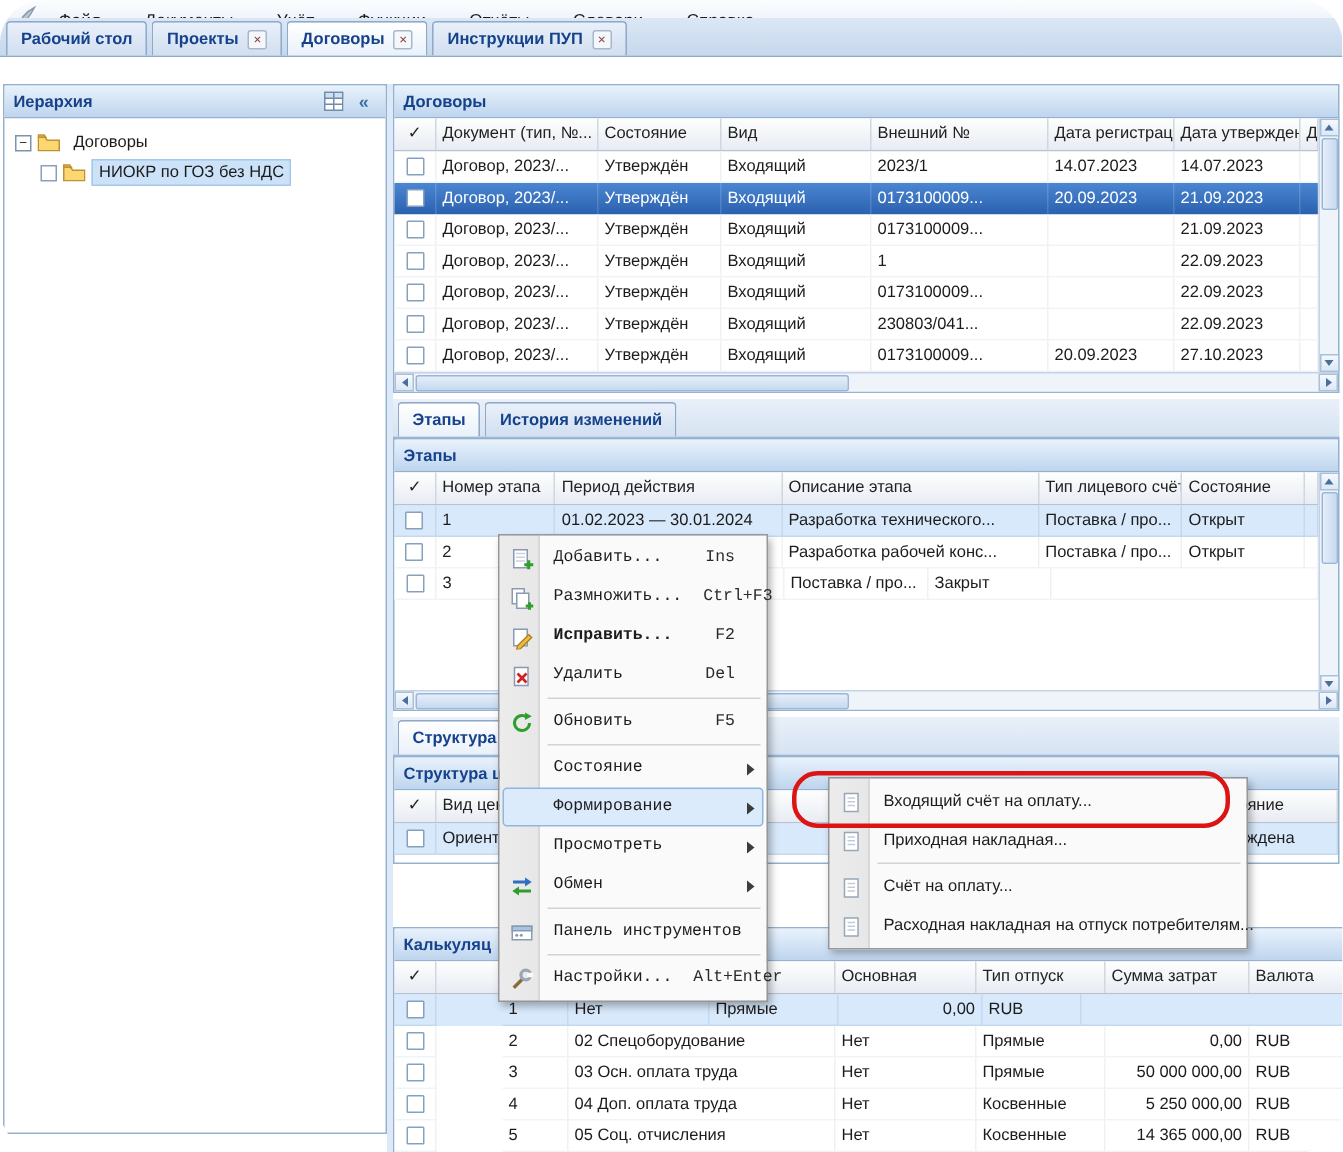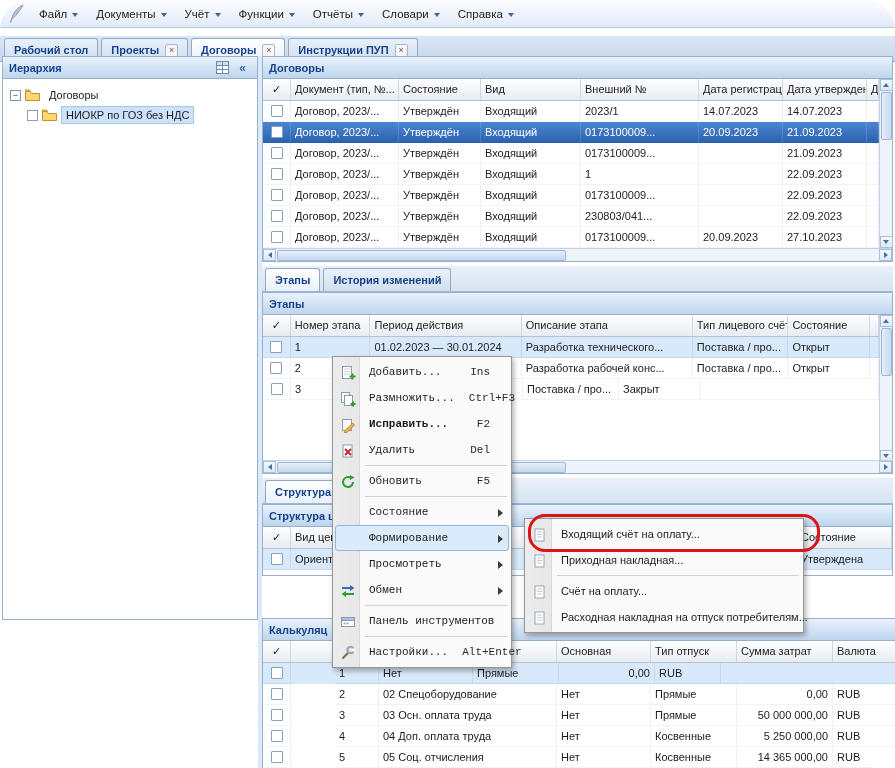--- a/index.html
+++ b/index.html
@@ -9,21 +9,21 @@
 
   
   .menubar { position:absolute; left:0; top:0; width:895px; height:28px;
     background:linear-gradient(#fcfdff,#e2ebf7); border-bottom:1px solid #b7c7dd;
     display:flex; align-items:center; padding-left:2px; }
   .logo { width:24px; height:24px; display:flex; align-items:center; justify-content:center; margin:0 2px; }
   .menubar-item { display:flex; align-items:center; gap:5px; padding:5px 9px; font-size:11.5px; cursor:default; }
   .caret { width:0; height:0; border-left:3px solid transparent; border-right:3px solid transparent; border-top:4px solid #45618c; margin-top:2px; }
 
   
-  .tabstrip { position:absolute; left:0; top:36px; width:895px; height:26px;
+  .tabstrip { position:absolute; left:0; top:12px; width:895px; height:26px;
     background:linear-gradient(#dbe7f5,#c6d8ec); border-bottom:1px solid #8fa9c9;
     display:flex; align-items:flex-end; padding-left:4px; gap:3px; }
   .tab { display:flex; align-items:center; gap:6px; height:23px; padding:0 9px;
     border:1px solid #8fa9c9; border-bottom:none; border-radius:3px 3px 0 0;
     background:linear-gradient(#e9f0fa,#d1dff0); color:#15428b; font-weight:bold; }
   .tab.active { background:linear-gradient(#ffffff,#e9f1fa); }
   .tab-x { width:13px; height:13px; border:1px solid #a8b8cc; border-radius:2px;
     background:#f4f8fc; color:#8a4040; font-weight:normal; font-size:9px;
     display:flex; align-items:center; justify-content:center; }
   .tab-x::before { content:"×"; }
@@ -179,21 +179,21 @@
         <span class="tab-x"></span>
       </div>
     <div class="tab">
         <span>Инструкции ПУП</span>
         <span class="tab-x"></span>
       </div>
   </div>
 
   <div class="splitter"></div>
 
-  <div class="panel" style="left:2px; top:56px; width:256px; height:564px;">
+  <div class="panel" style="left:2px; top:56px; width:256px; height:700px;">
     <div class="panel-hd">
       <span>Иерархия</span>
       <span class="spacer"></span>
       <span class="hd-btn">
         <svg width="13" height="13" viewBox="0 0 13 13">
             <rect x="0.5" y="0.5" width="12" height="12" fill="#fff" stroke="#6f8cab"></rect>
             <rect x="0.5" y="0.5" width="12" height="4" fill="#cfe0f2" stroke="#6f8cab"></rect>
             <line x1="6.5" y1="0.5" x2="6.5" y2="12.5" stroke="#6f8cab"></line>
             <line x1="0.5" y1="8.5" x2="12.5" y2="8.5" stroke="#6f8cab"></line>
           </svg>
@@ -604,21 +604,21 @@
       <svg class="m-icon" viewBox="0 0 16 16">
           <path d="M2.5 13.5 l6 -6" stroke="#8a6a3a" stroke-width="2.2"></path>
           <circle cx="10.5" cy="5" r="3.2" fill="none" stroke="#9aa6b5" stroke-width="2.2"></circle>
           <rect x="11.5" y="3.5" width="4" height="3" fill="#fafafa"></rect>
         </svg>
       <span class="m-label">Настройки...</span>
       <span class="m-sc">Alt+Enter</span>
     </div>
   </div>
 
-  <div class="menu" style="left:524px; top:518px; width:280px; z-index:60;">
+  <div class="menu" style="left:552px; top:518px; width:280px; z-index:60;">
     <div class="m-item">
       <svg class="m-icon" viewBox="0 0 16 16">
           <rect x="3" y="2" width="9" height="12" fill="#fff" stroke="#98a6b8"></rect>
           <line x1="5" y1="5" x2="10" y2="5" stroke="#c2cbd8"></line>
           <line x1="5" y1="7.5" x2="10" y2="7.5" stroke="#c2cbd8"></line>
           <line x1="5" y1="10" x2="10" y2="10" stroke="#c2cbd8"></line>
         </svg>
       <span class="m-label">Входящий счёт на оплату...</span>
     </div>
     <div class="m-item">

